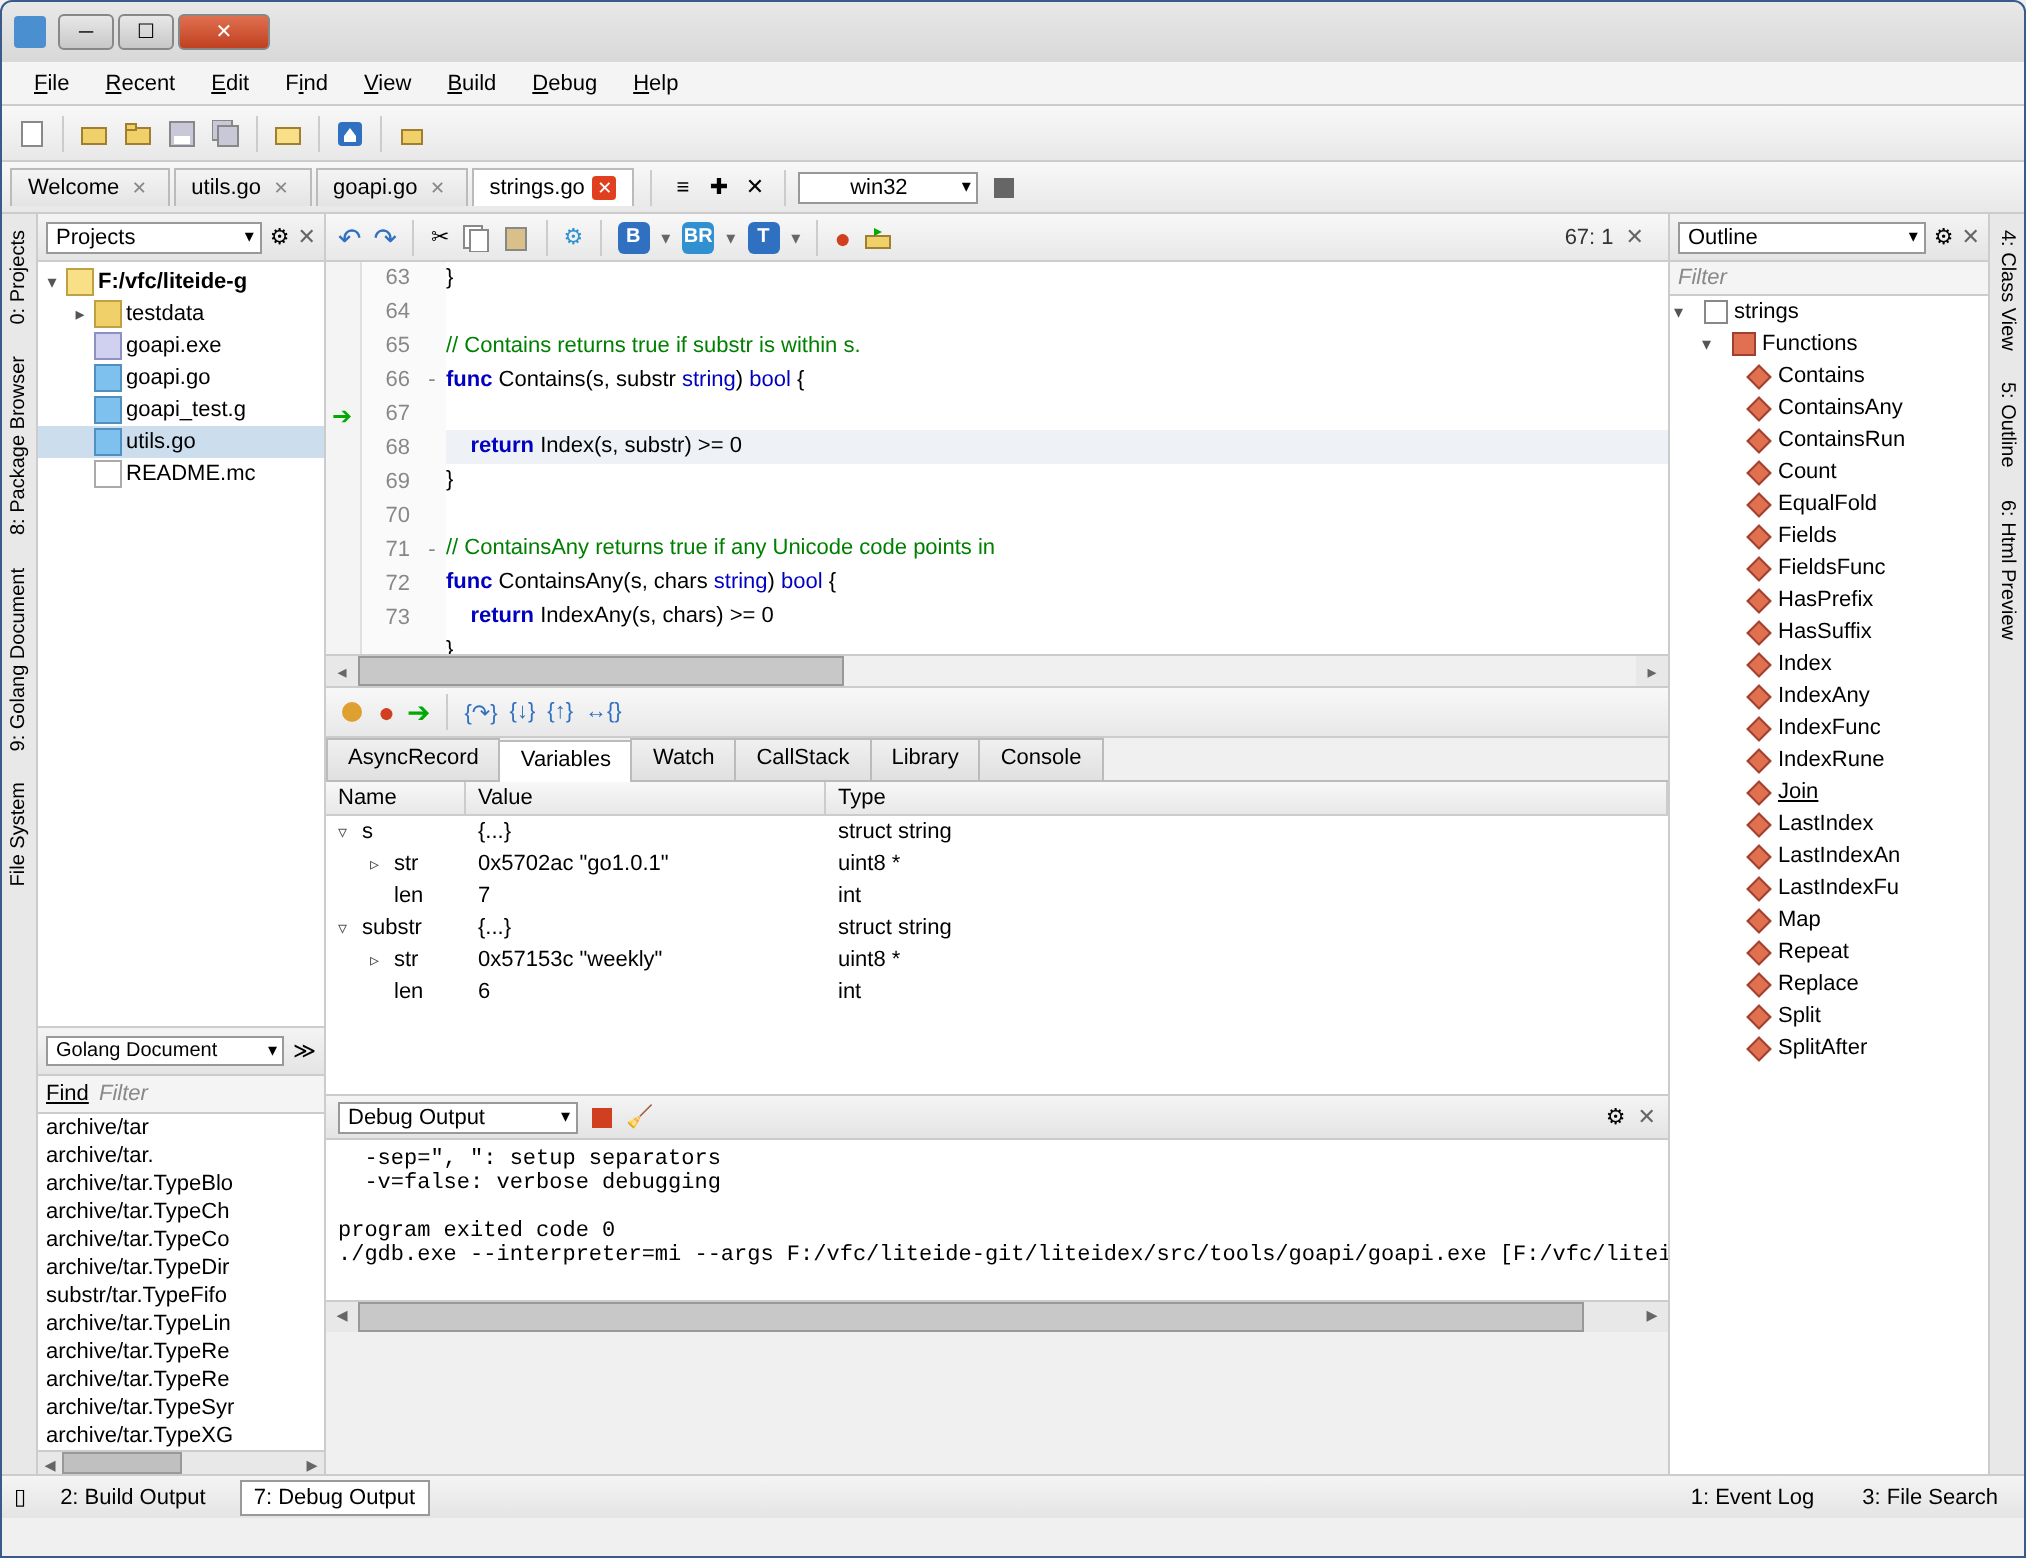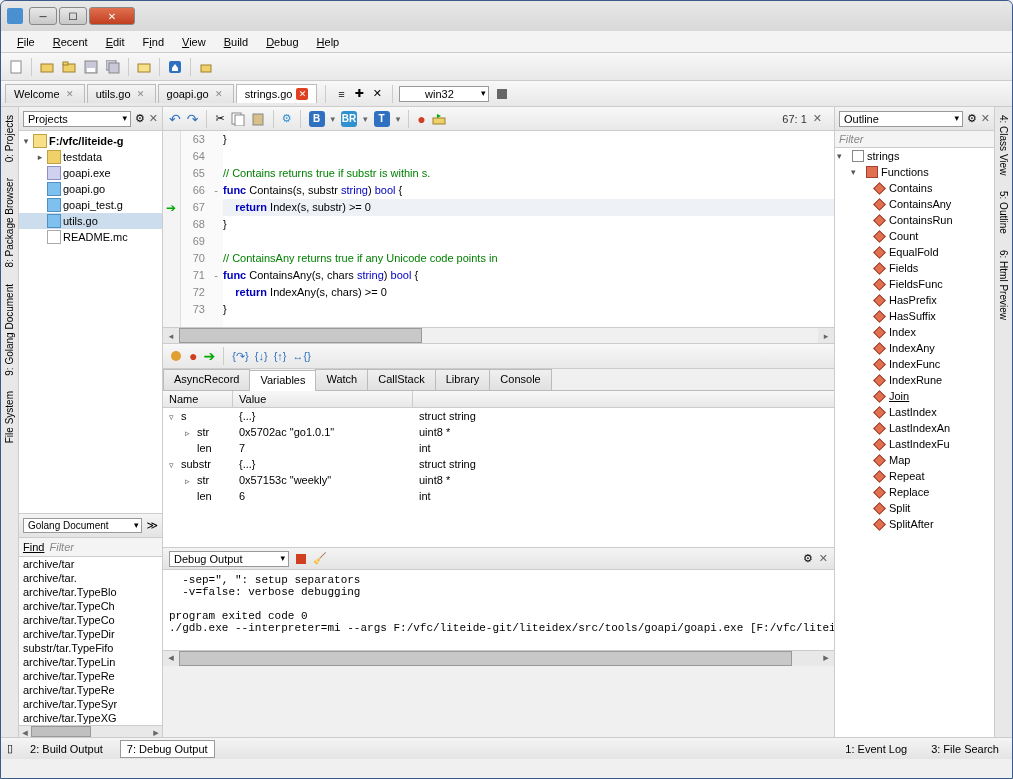--- a/index.html
+++ b/index.html
@@ -53,21 +53,21 @@
 .editor-toolbar { height:24px; background:linear-gradient(#f8f8f8,#e8e8e8); border-bottom:1px solid #ccc; display:flex; align-items:center; padding:0 6px; gap:6px; }
 .badge { width:16px;height:16px;border-radius:3px;display:inline-flex;align-items:center;justify-content:center;color:#fff;font-weight:bold;font-size:10px; }
 .editor-status { margin-left:auto; padding-right:6px; color:#333; display:flex; gap:6px; align-items:center; }
 .editor { flex:1; display:flex; background:#fff; overflow:hidden; font-family:'Courier New',monospace; font-size:13px; position:relative; }
 .gutter-bp { width:18px; background:#f4f4f4; border-right:1px solid #e0e0e0; }
 .gutter-bp .arrow { color:#0a0; font-size:12px; position:absolute; left:3px; }
 .gutter-ln { width:28px; background:#fafafa; color:#888; text-align:right; padding-right:4px; }
 .gutter-fold { width:14px; background:#fafafa; color:#888; text-align:center; }
 .codelines { flex:1; white-space:pre; overflow:hidden; }
 .codeline { height:17px; line-height:17px; }
-.codeline.hl { background:#eef2f6; }
+.codeline.hl { background:#eef2f6;margin-top:16px; }
 .kw{color:#0000c0;font-weight:bold}.cmt{color:#008000}.typ{color:#0000c0}
 .ed-hscroll { height:16px; background:#e8e8e8; border-top:1px solid #ccc; display:flex; align-items:center; }
 .ed-hscroll .btn{width:16px;text-align:center;color:#666;font-size:9px;}
 .ed-hscroll .track{flex:1;background:#f0f0f0;height:100%;position:relative;}
 .ed-hscroll .thumb{position:absolute;left:0;width:38%;height:100%;background:#c8c8c8;border:1px solid #999;}
 .debug-toolbar { height:26px; background:linear-gradient(#f8f8f8,#e8e8e8); border-top:1px solid #ccc; border-bottom:1px solid #ccc; display:flex; align-items:center; padding:0 6px; gap:6px; }
 .dbg-tabs { height:22px; display:flex; border-bottom:1px solid #bbb; background:#f0f0f0; }
 .dbg-tab { padding:3px 10px; border:1px solid #bbb; border-bottom:none; background:linear-gradient(#f0f0f0,#e0e0e0); margin-right:-1px; }
 .dbg-tab.active { background:#fff; position:relative; top:1px; }
 .vartable { flex:1; background:#fff; overflow:auto; }
@@ -388,20 +388,21 @@
         <div class="dbg-tab">Watch</div>
         <div class="dbg-tab">CallStack</div>
         <div class="dbg-tab">Library</div>
         <div class="dbg-tab">Console</div>
       </div>
 
     <div class="vartable" style="height:156px;flex:none">
       <div class="hdr">
         <div class="col-n">Name</div>
         <div class="col-v">Value</div>
+        <div class="col-t">Type</div>
       </div>
       <div id="varrows">
           <div class="row">
             <div class="col-n" style="padding-left:6px"><span class="vt-exp">▿</span>s</div>
             <div class="col-v">{...}</div>
             <div class="col-t">struct string</div>
           </div>
           <div class="row">
             <div class="col-n" style="padding-left:22px"><span class="vt-exp">▹</span>str</div>
             <div class="col-v">0x5702ac "go1.0.1"</div>

